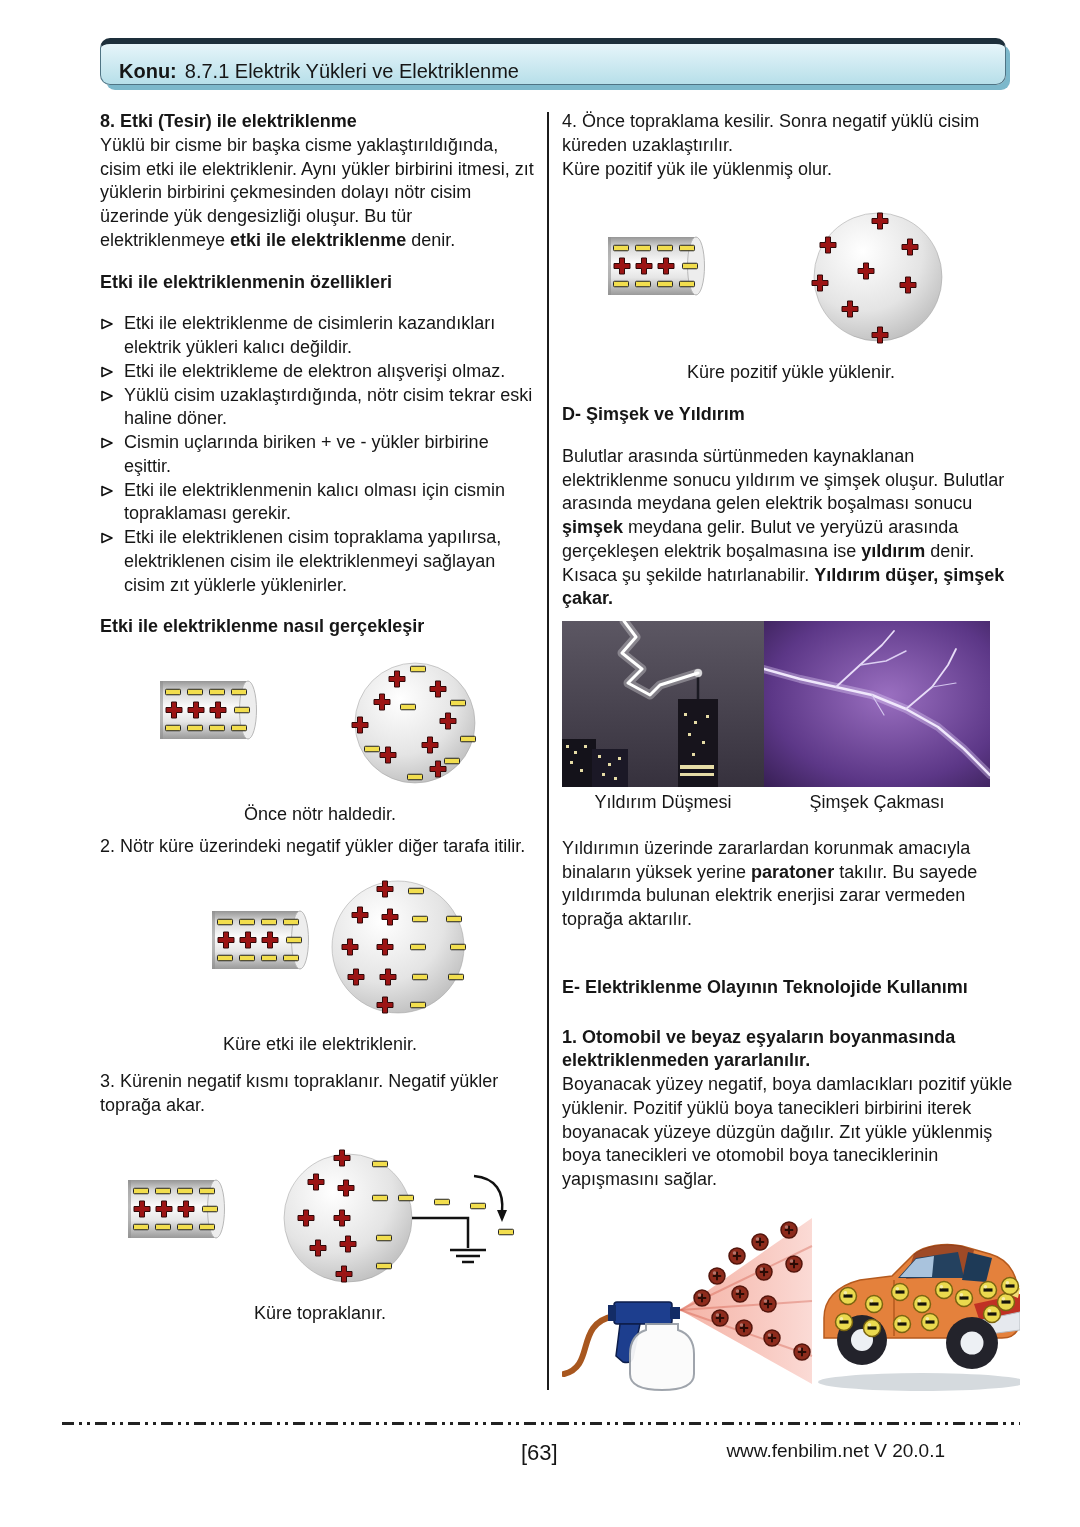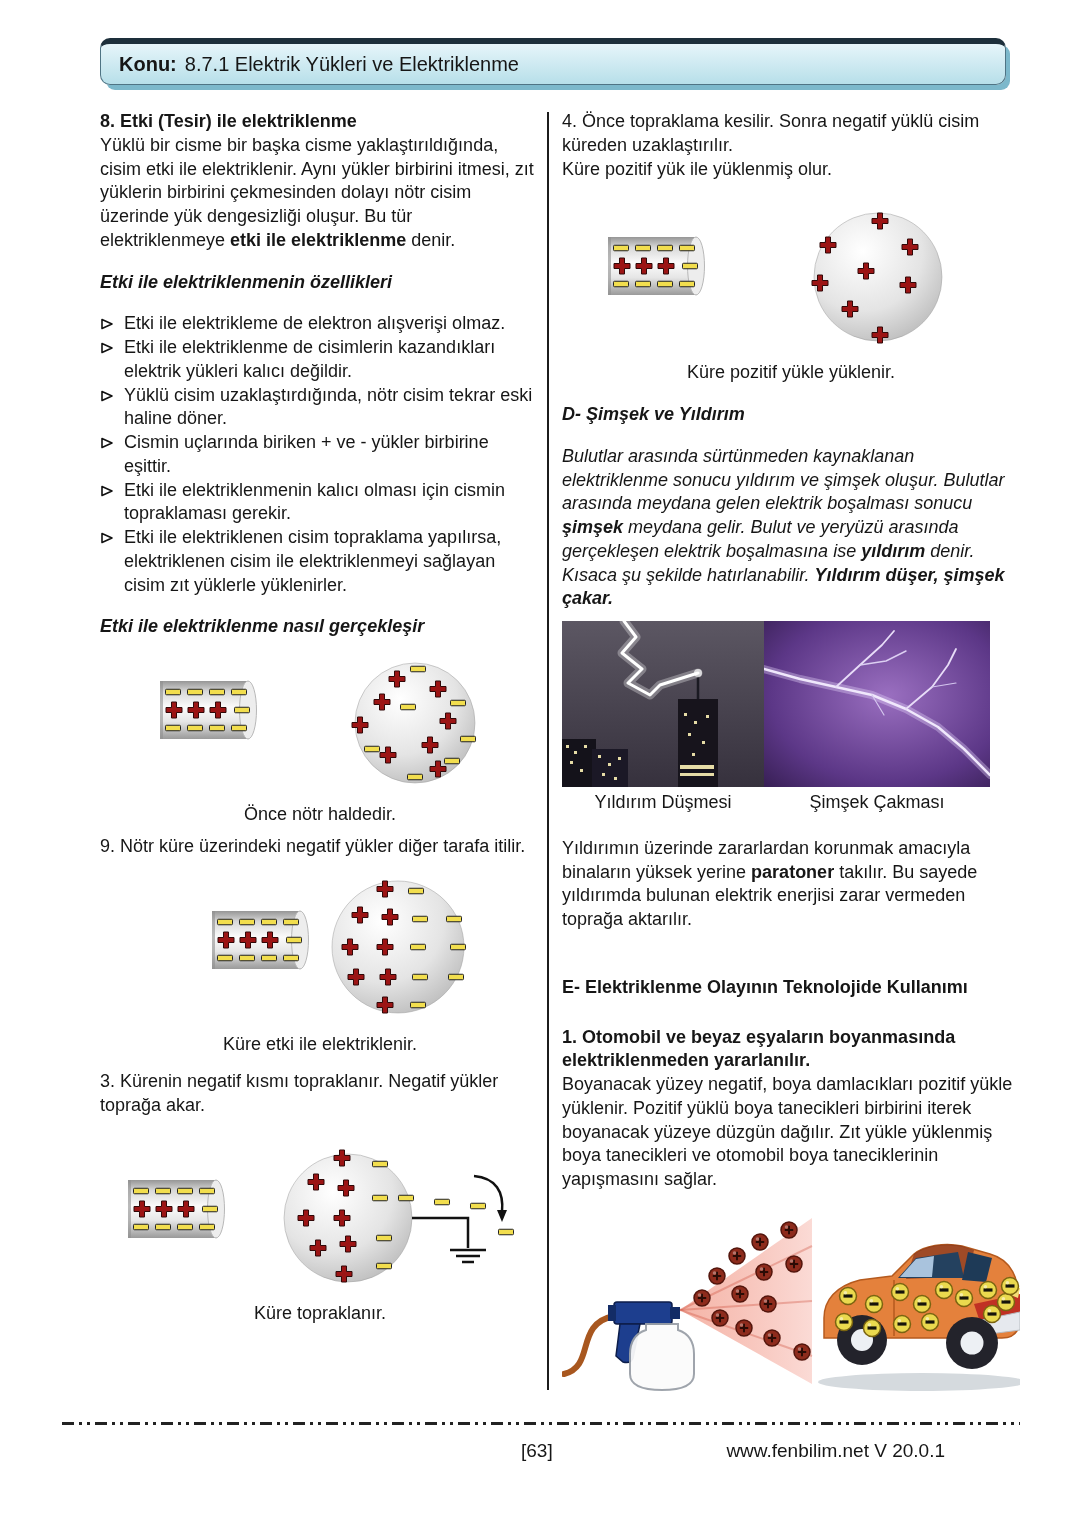--- a/index.html
+++ b/index.html
@@ -11,46 +11,46 @@
   }
   .b{font-weight:700;}
   
   .banner{
     position:absolute;left:100px;top:38px;width:886px;height:40px;
     border-radius:10px;
     background:linear-gradient(#e6f5fa,#b7dfe9);
     border:1px solid #4f7484;
     border-top:6px solid #1d2f3b;
     box-shadow:5px 6px 0 -1px #7cb8cb;
-    display:flex;align-items:center;padding-left:18px;
+    display:flex;align-items:flex-end;padding-left:18px;
     font-size:20px;
   }
   .banner .b{margin-right:8px;}
   
   #col-left{position:absolute;left:100px;top:110px;width:440px;}
   #col-right{position:absolute;left:562px;top:110px;width:458px;}
   #divider{position:absolute;left:547px;top:112px;width:2px;height:1278px;background:#1c1c1c;}
   h3{font-size:18px;margin:0;}
   p{margin:0;}
-  .mt8{margin-top:8px;} .mt14{margin-top:14px;} .mt18{margin-top:18px;font-style:italic;}
+  .mt8{margin-top:8px;} .mt14{margin-top:14px;} .mt18{margin-top:18px;}
   .mt22{margin-top:22px;} .mt26{margin-top:26px;} .mt44{margin-top:44px;}
   ul.bullets{list-style:none;margin:18px 0 0 0;padding:0;}
   ul.bullets li{display:flex;gap:10px;margin:0;}
   ul.bullets li .arrow{flex:0 0 14px;margin-top:5px;}
   figure{margin:0;}
   .cap{text-align:center;margin-top:16px;}
   .photos{display:flex;margin-top:10px;}
   .photo-cap{text-align:center;margin-top:4px;}
   svg{display:block;}
   
   #footer-line{
     position:absolute;left:62px;top:1422px;width:958px;height:3px;
     background:repeating-linear-gradient(90deg,#222 0 12px,transparent 12px 17px,#222 17px 20px,transparent 20px 25px,#222 25px 28px,transparent 28px 33px);
   }
-  #footer-page{position:absolute;left:521px;top:1438px;font-size:19px;}
+  #footer-page{position:absolute;left:521px;top:1438px;font-size:22px;}
   #footer-site{position:absolute;right:135px;top:1438px;font-size:19px;}
 </style>
 </head>
 <body>
 
 <svg width="0" height="0" style="position:absolute" aria-hidden="true">
   <defs>
     <linearGradient id="rodG" x1="0" y1="0" x2="0" y2="1">
       <stop offset="0" stop-color="#969696"></stop>
         <stop offset="0.18" stop-color="#d8d8d8"></stop>
@@ -125,27 +125,27 @@
   <h3>8. Etki (Tesir) ile elektriklenme</h3>
   <p><span>Yüklü bir cisme bir başka cisme yaklaştırıldığında, cisim etki ile elektriklenir. Aynı yükler birbirini itmesi, zıt yüklerin birbirini çekmesinden dolayı nötr cisim üzerinde yük dengesizliği oluşur. Bu tür elektriklenmeye </span><span class="b">etki ile elektriklenme</span><span> denir.</span></p>
 
   <h3 class="mt18">Etki ile elektriklenmenin özellikleri</h3>
 
   <ul class="bullets">
     <li>
         <svg class="arrow" width="14" height="14" viewBox="0 0 14 14">
           <path d="M2,2.5 L12,7 L2,11.5 Z" fill="none" stroke="#111" stroke-width="1.6" stroke-linejoin="round"></path>
         </svg>
+        <span>Etki ile elektriklenme de cisimlerin kazandıkları elektrik yükleri kalıcı değildir.</span>
+      </li>
+    <li>
+        <svg class="arrow" width="14" height="14" viewBox="0 0 14 14">
+          <path d="M2,2.5 L12,7 L2,11.5 Z" fill="none" stroke="#111" stroke-width="1.6" stroke-linejoin="round"></path>
+        </svg>
         <span>Etki ile elektrikleme de elektron alışverişi olmaz.</span>
-      </li>
-    <li>
-        <svg class="arrow" width="14" height="14" viewBox="0 0 14 14">
-          <path d="M2,2.5 L12,7 L2,11.5 Z" fill="none" stroke="#111" stroke-width="1.6" stroke-linejoin="round"></path>
-        </svg>
-        <span>Etki ile elektriklenme de cisimlerin kazandıkları elektrik yükleri kalıcı değildir.</span>
       </li>
     <li>
         <svg class="arrow" width="14" height="14" viewBox="0 0 14 14">
           <path d="M2,2.5 L12,7 L2,11.5 Z" fill="none" stroke="#111" stroke-width="1.6" stroke-linejoin="round"></path>
         </svg>
         <span>Yüklü cisim uzaklaştırdığında, nötr cisim tekrar eski haline döner.</span>
       </li>
     <li>
         <svg class="arrow" width="14" height="14" viewBox="0 0 14 14">
           <path d="M2,2.5 L12,7 L2,11.5 Z" fill="none" stroke="#111" stroke-width="1.6" stroke-linejoin="round"></path>
@@ -187,21 +187,21 @@
         <use href="#minus-ch" x="358" y="56"></use>
           <use href="#minus-ch" x="368" y="92"></use>
         <use href="#minus-ch" x="272" y="102"></use>
           <use href="#minus-ch" x="315" y="130"></use>
         <use href="#minus-ch" x="352" y="114"></use>
       </g>
     </svg>
     <figcaption class="cap">Önce nötr haldedir.</figcaption>
   </figure>
 
-  <p class="mt8">9. Nötr küre üzerindeki negatif yükler diğer tarafa itilir.</p>
+  <p class="mt8">2. Nötr küre üzerindeki negatif yükler diğer tarafa itilir.</p>
 
   <figure>
     <svg width="436" height="158" viewBox="0 0 436 158">
       <use href="#rod-neg" transform="translate(112,52)"></use>
       <circle cx="298" cy="88" r="66" fill="url(#sphG)" stroke="#9e9e9e" stroke-width="0.5"></circle>
       <g>
         <use href="#plus-ch" x="285" y="30"></use>
           <use href="#plus-ch" x="260" y="56"></use>
         <use href="#plus-ch" x="290" y="58"></use>
           <use href="#plus-ch" x="250" y="88"></use>

